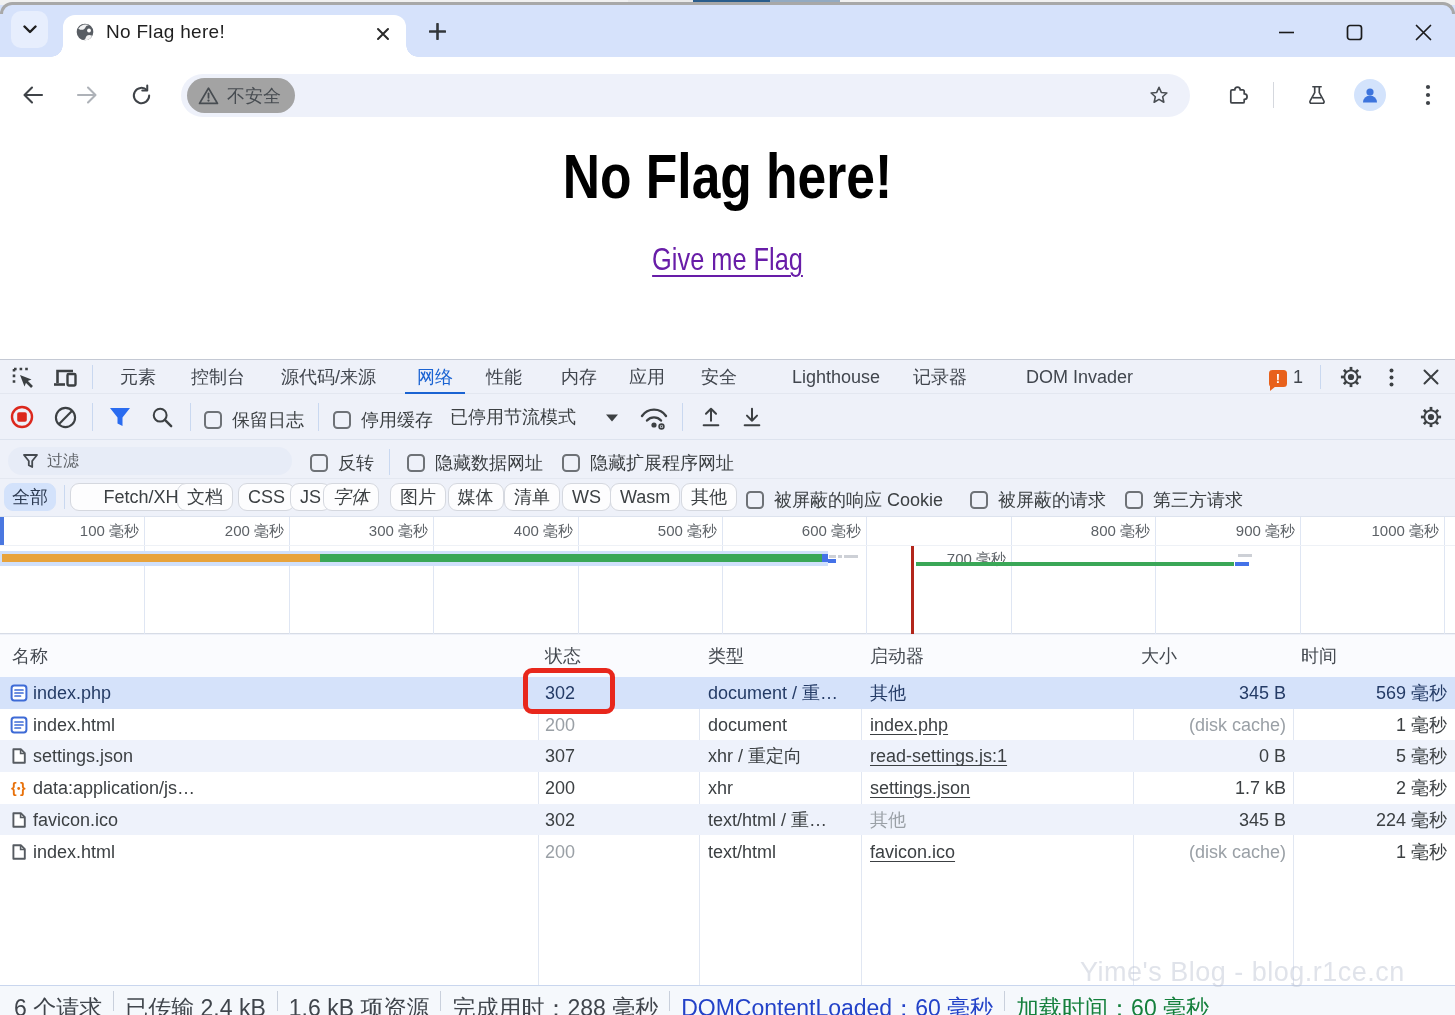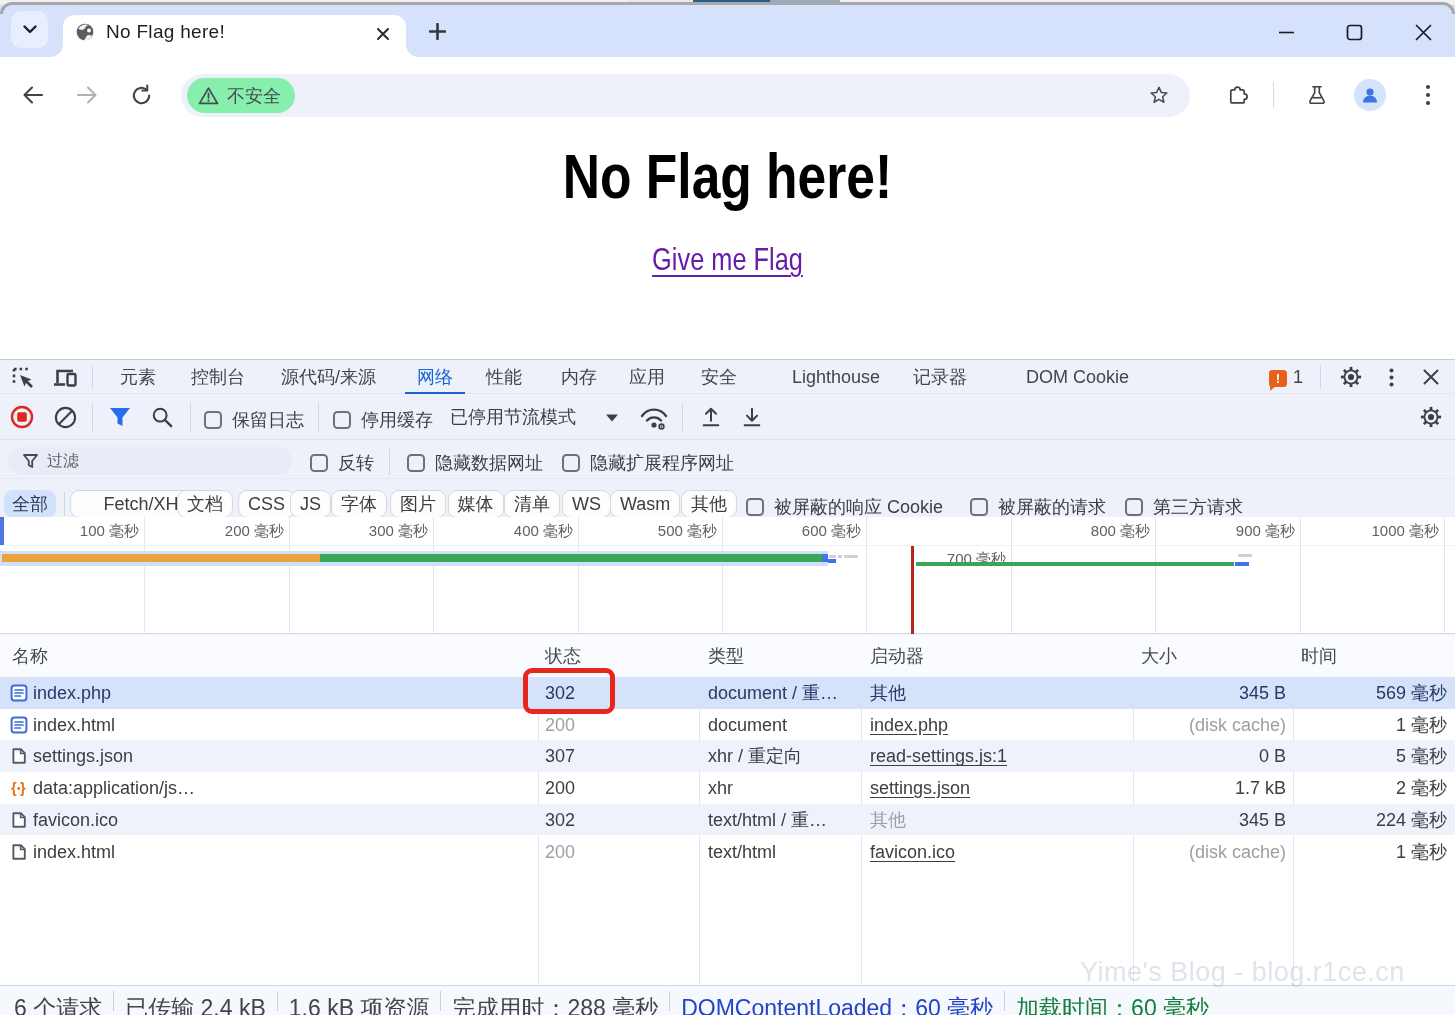--- a/index.html
+++ b/index.html
@@ -24,21 +24,21 @@
   #tab-close { position:absolute; right:12px; top:8px; width:22px; height:22px; display:flex; align-items:center; justify-content:center; }
   #new-tab-btn { left:423px; top:12px; width:29px; height:29px; display:flex; align-items:center; justify-content:center; }
   .wc { top:15px; width:24px; height:24px; display:flex; align-items:center; justify-content:center; }
   #win-min { left:1274px; } #win-max { left:1342px; } #win-close { left:1411px; }
 
   
   #toolbar { left:0; top:57px; width:1455px; height:72px; background:#fff; }
   .navbtn { top:16px; width:44px; height:44px; display:flex; align-items:center; justify-content:center; }
   #nav-back { left:11px; } #nav-fwd { left:65px; } #nav-reload { left:119px; }
   #omnibox { left:181px; top:17px; width:1009px; height:43px; background:#eef1fa; border-radius:22px; display:flex; align-items:center; }
-  #security-chip { margin-left:6px; height:35px; background:#86efac; border-radius:18px; display:flex; align-items:center; padding:0 14px 0 11px; }
+  #security-chip { margin-left:6px; height:35px; background:#a3a3a3; border-radius:18px; display:flex; align-items:center; padding:0 14px 0 11px; }
   #security-chip .lbl { font-size:18px; color:#474c51; margin-left:8px; }
   #url { margin-left:6px; font-size:21.5px; color:#202124; letter-spacing:0.5px; white-space:nowrap; }
   .tb-ic { top:20px; width:36px; height:36px; display:flex; align-items:center; justify-content:center; }
   #ic-star { left:1141px; } #ic-ext { left:1219px; } #ic-flask { left:1299px; }
   #toolbar-sep { left:1273px; top:25px; width:1px; height:26px; background:#d5d8de; }
   #avatar { left:1354px; top:22px; width:32px; height:32px; border-radius:50%; background:#d3e3fc; display:flex; align-items:center; justify-content:center; }
   #ic-menu { left:1410px; }
 
   
   #page { left:0; top:129px; width:1455px; height:230px; background:#fff; text-align:center; }
@@ -88,21 +88,21 @@
   
   #dt-filterrow { left:0; top:80px; width:1455px; height:39px; border-bottom:1px solid #e4e8f1; }
   #filter-pill { left:8px; top:7px; width:284px; height:28px; background:#e7ecf7; border-radius:14px; display:flex; align-items:center; }
   #filter-pill .ph { margin-left:9px; font-size:16px; color:#5f6368; }
   #f-invert { left:310px; top:11px; }
   #f-sep { left:389px; top:9px; height:26px; }
   #f-hidedata { left:407px; top:11px; }
   #f-hideext { left:562px; top:11px; }
 
   
-  #dt-chiprow { left:0; top:119px; width:1455px; height:38px; border-bottom:1px solid #dde3ee;margin-top:7px; }
+  #dt-chiprow { left:0; top:119px; width:1455px; height:38px; border-bottom:1px solid #dde3ee; }
   .chip { position:absolute; top:4px; height:28px; line-height:26px; border:1px solid #d5d8df; background:#fdfdfe; border-radius:9px; font-size:18px; color:#3c4043; padding:0 9px; white-space:nowrap; }
   .chip.sel { background:#d3e2fb; border-color:#d3e2fb; color:#2b3950; padding:0 7px; }
   #chip-sep { left:64px; top:6px; height:24px; }
   .chipcheck { top:9px; }
 
   
   #dt-timeline { left:0; top:157px; width:1455px; height:117px; background:#fff; border-bottom:1px solid #d7dce6; }
   .grid { position:absolute; top:0; width:1px; height:117px; background:#dfe6f3; }
   .rlbl { position:absolute; top:0; height:28px; line-height:28px; font-size:15px; color:#5c6166; text-align:right; }
   #ruler-edge { left:0; top:0; width:4px; height:28px; background:#4a77e0; }
@@ -282,21 +282,21 @@
         <div class="dt-tab" style="left: 108px;">元素</div>
         <div class="dt-tab" style="left: 179px;">控制台</div>
         <div class="dt-tab" style="left: 269px;">源代码/来源</div>
         <div class="dt-tab active" style="left: 405px;">网络</div>
         <div class="dt-tab" style="left: 474px;">性能</div>
         <div class="dt-tab" style="left: 549px;">内存</div>
         <div class="dt-tab" style="left: 617px;">应用</div>
         <div class="dt-tab" style="left: 689px;">安全</div>
         <div class="dt-tab" style="left: 780px;">Lighthouse</div>
         <div class="dt-tab" style="left: 901px;">记录器</div>
-        <div class="dt-tab" style="left: 1014px;">DOM Cookie</div>
+        <div class="dt-tab" style="left: 1014px;">DOM Invader</div>
       </div>
     <div id="dt-badge" class="abs">!</div>
     <div id="dt-badge-count" class="abs">1</div>
     <div id="dt-sep2" class="dt-vsep"></div>
     <div id="dt-gear" class="dt-icbtn">
       <svg width="22" height="22" viewBox="0 0 24 24">
         <circle cx="12" cy="12" r="7.2" stroke="#3c4043" stroke-width="2" fill="none"></circle>
         <g fill="#3c4043">
           <rect x="10.5" y="1" width="3" height="4"></rect>
             <rect x="10.5" y="19" width="3" height="4"></rect>
@@ -428,21 +428,21 @@
     </label>
   </div>
 
   <div id="dt-chiprow" class="abs">
     <div id="chips-host">
         <div class="chip sel" style="left: 4px;">全部</div>
         <div class="chip" style="left: 69.5px; padding-left: 33px;">Fetch/XHR</div>
         <div class="chip" style="left: 177px;">文档</div>
         <div class="chip" style="left: 238px;">CSS</div>
         <div class="chip" style="left: 290px;">JS</div>
-        <div class="chip" style="left: 331px;">字体</div>
+        <div class="chip" style="left: 323px; font-style: italic;">字体</div>
         <div class="chip" style="left: 390px;">图片</div>
         <div class="chip" style="left: 447.5px;">媒体</div>
         <div class="chip" style="left: 504px;">清单</div>
         <div class="chip" style="left: 562px;">WS</div>
         <div class="chip" style="left: 610px;">Wasm</div>
         <div class="chip" style="left: 681px;">其他</div>
       </div>
     <div id="chip-sep" class="dt-vsep"></div>
     <div id="chipchecks-host">
         <label class="dt-check chipcheck" style="left: 746px; position: absolute;">

